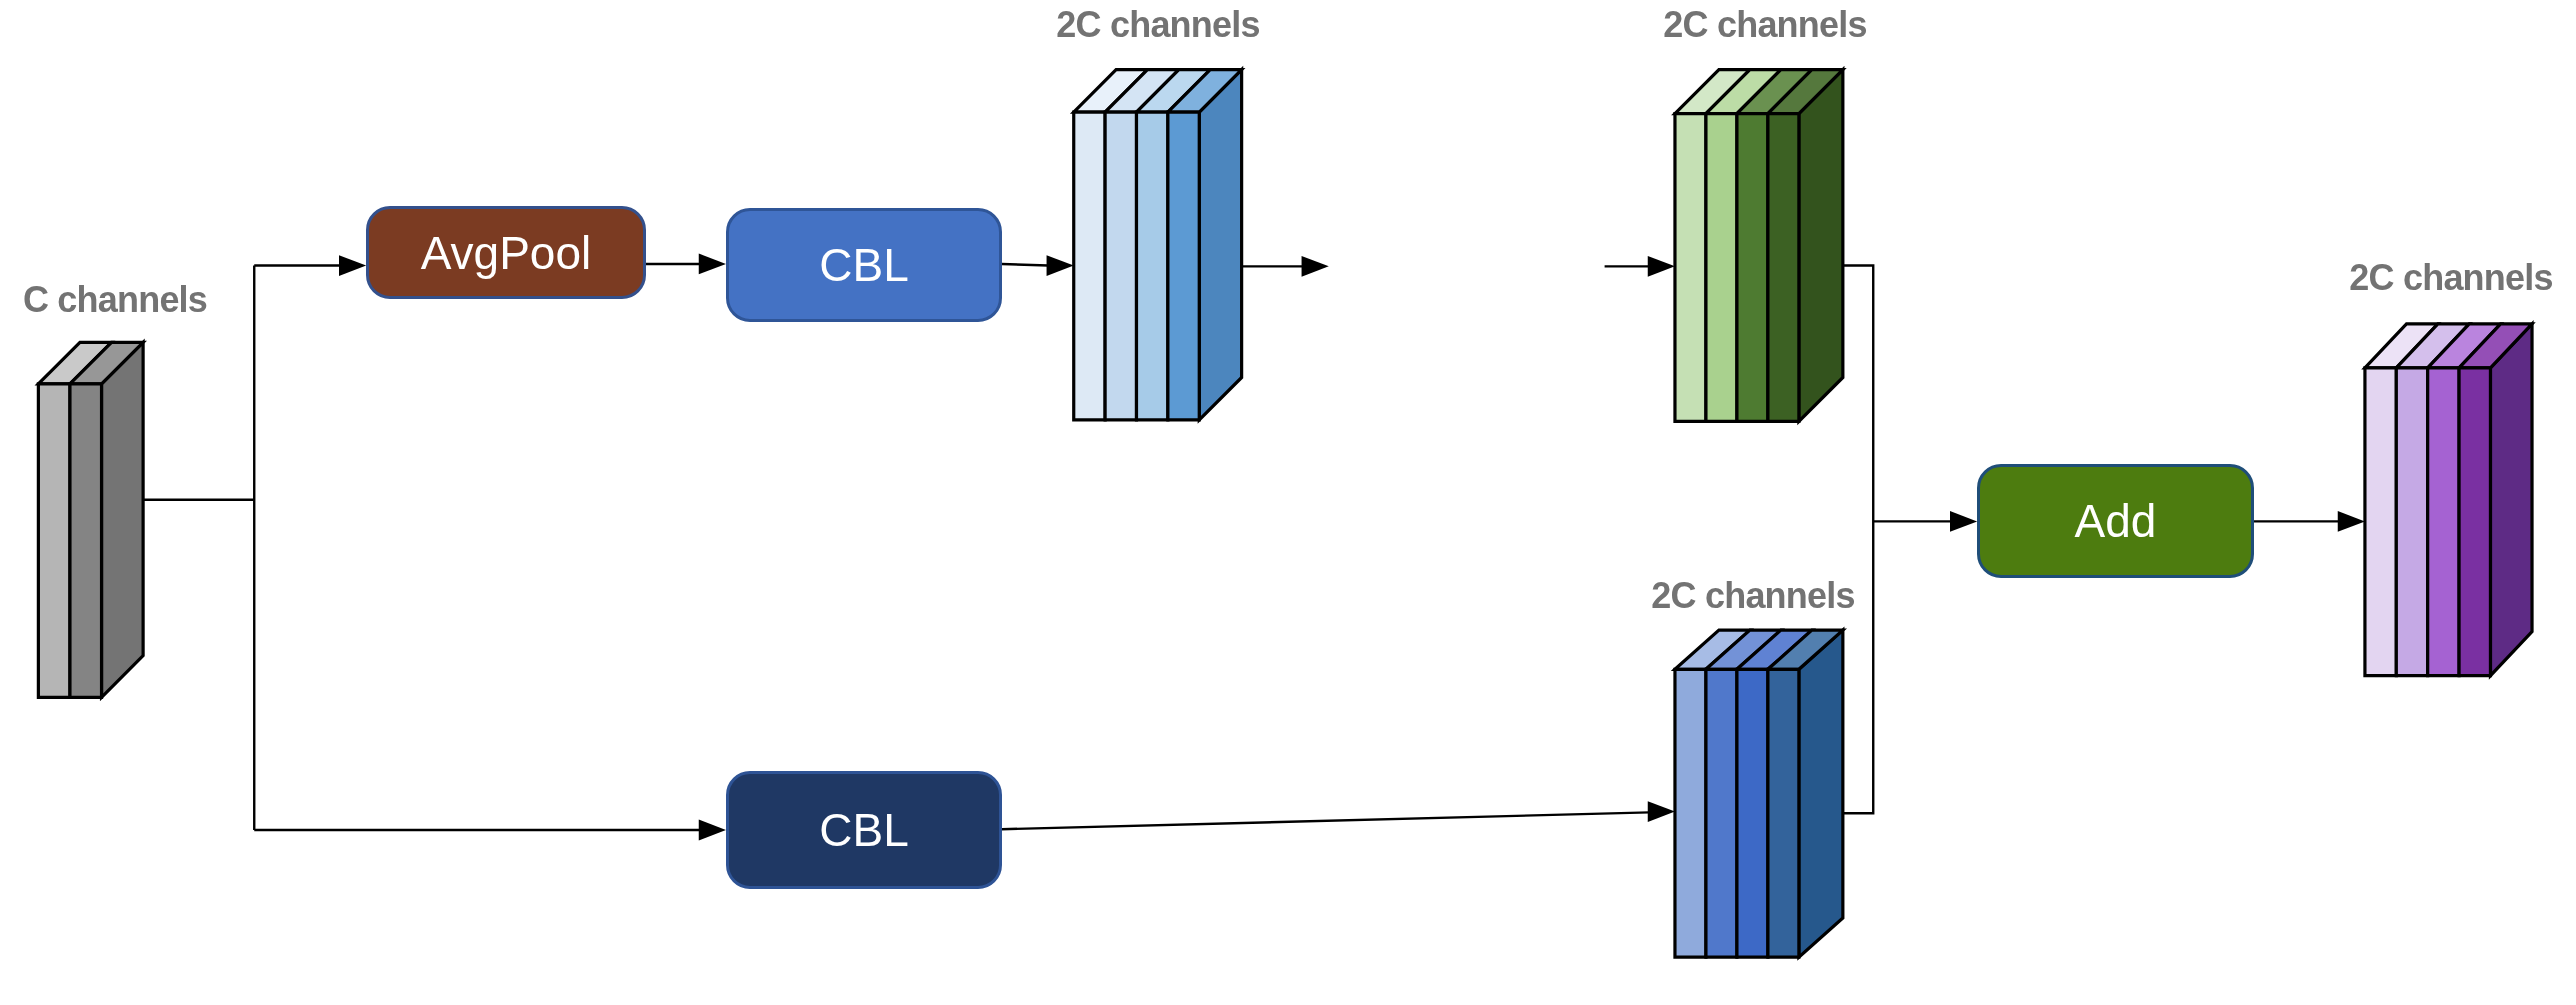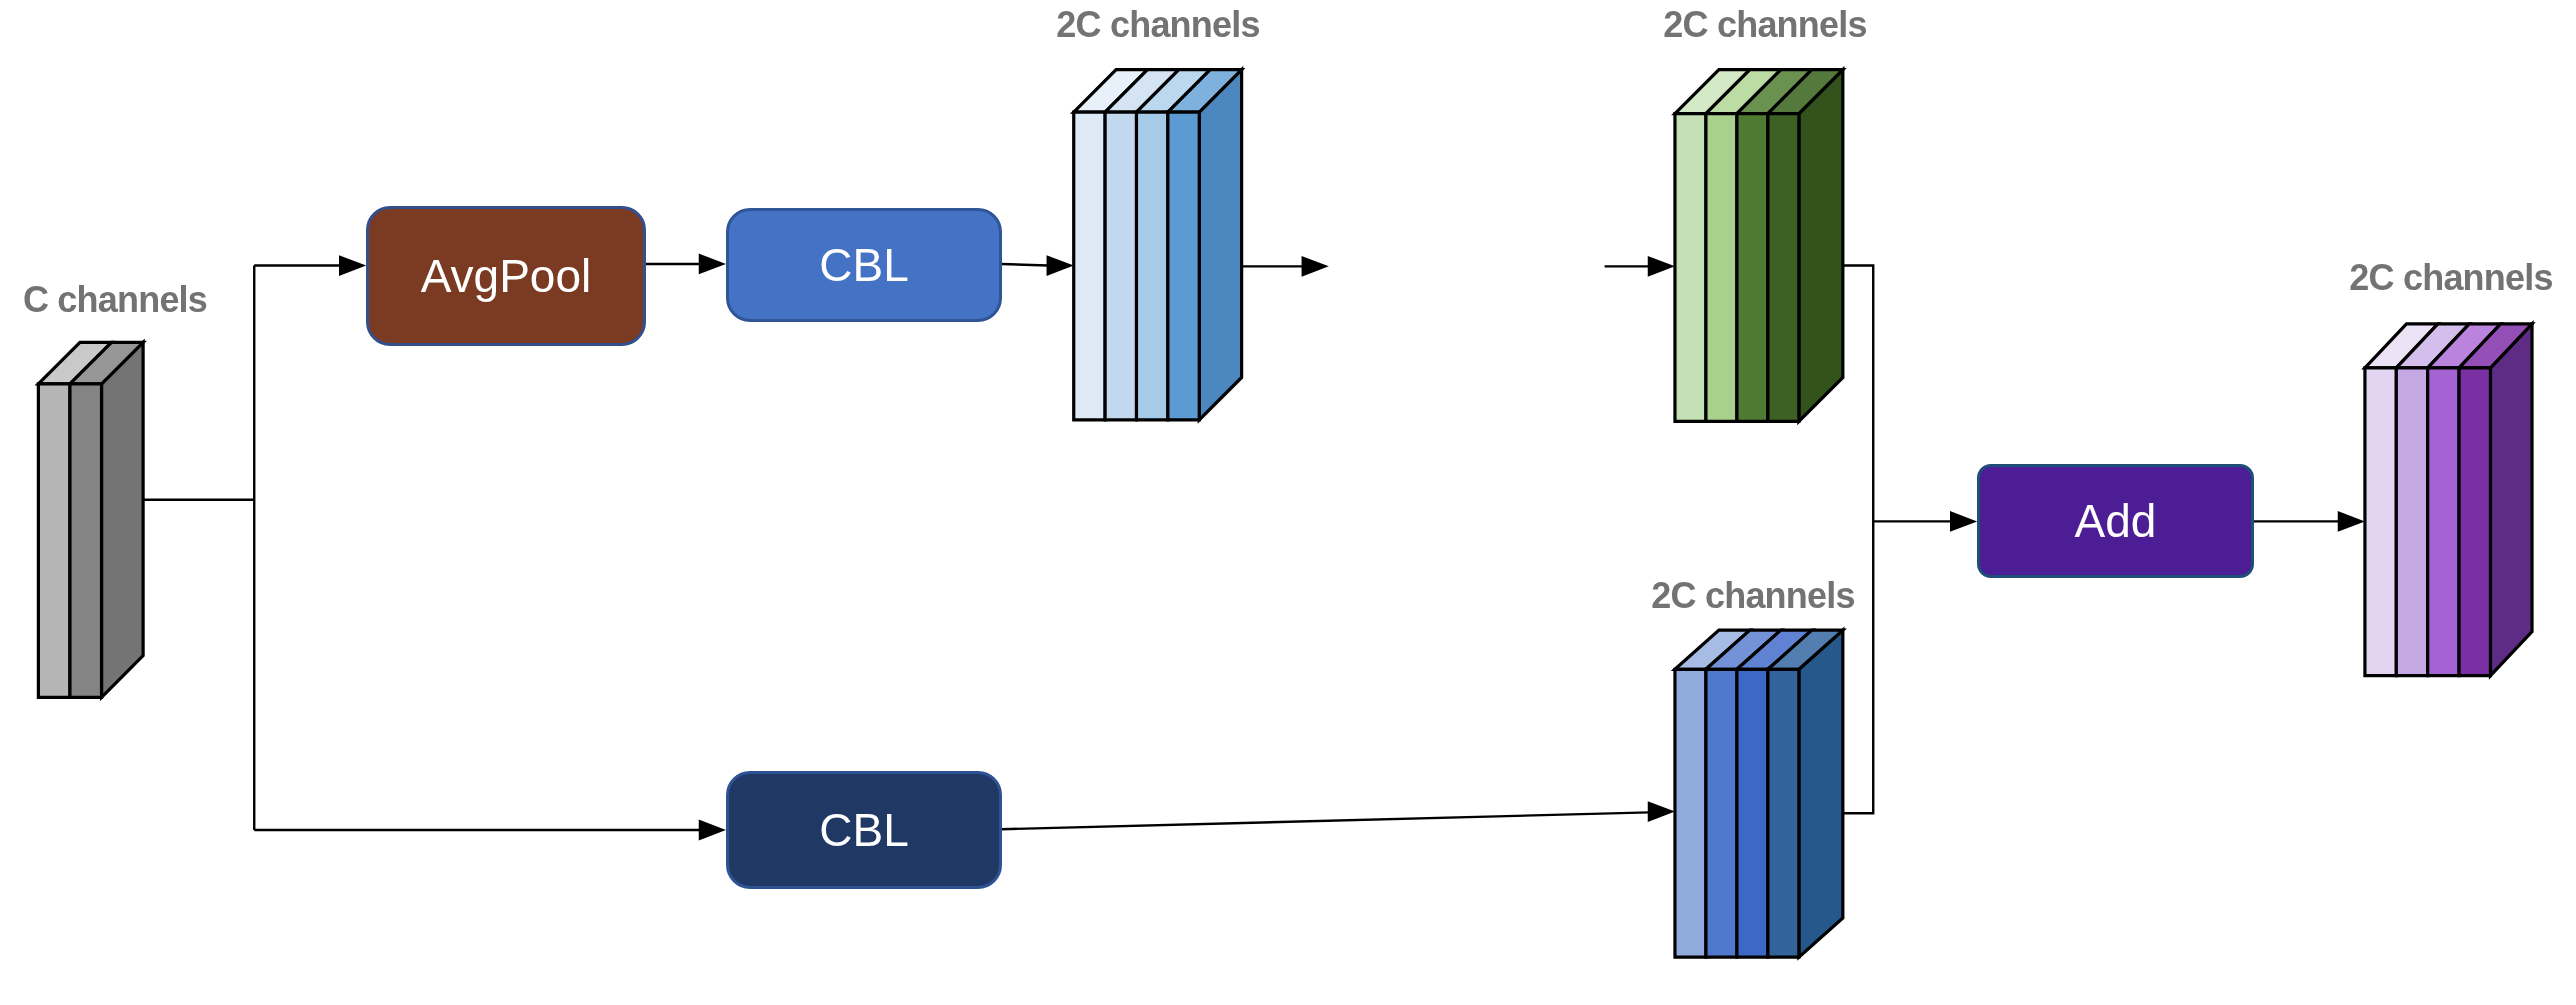--- a/index.html
+++ b/index.html
@@ -130,30 +130,30 @@
         <polygon points="2997.25,460 3049.25,405 3088.5,405 3036.5,460" fill="#D4BFEC"></polygon>
         <polygon points="3036.5,460 3088.5,405 3127.75,405 3075.75,460" fill="#BA84DE"></polygon>
         <polygon points="3075.75,460 3127.75,405 3167,405 3115,460" fill="#944FB6"></polygon>
         <polygon points="2958,460 2997.25,460 2997.25,845 2958,845" fill="#E3D5F1"></polygon>
         <polygon points="2997.25,460 3036.5,460 3036.5,845 2997.25,845" fill="#C5A9E5"></polygon>
         <polygon points="3036.5,460 3075.75,460 3075.75,845 3036.5,845" fill="#A562D2"></polygon>
         <polygon points="3075.75,460 3115,460 3115,845 3075.75,845" fill="#7A30A2"></polygon>
       </g>
   </svg>
 
-  <div class="node" style="left: 366px; top: 206px; width: 280px; height: 140px; background: rgb(123, 59, 34); border-color: rgb(51, 80, 140); color: rgb(255, 255, 255);">
+  <div class="node" style="left: 366px; top: 206px; width: 280px; height: 93px; background: rgb(123, 59, 34); border-color: rgb(51, 80, 140); color: rgb(255, 255, 255);">
     <span>AvgPool</span>
   </div>
 
   <div class="node" style="left: 726px; top: 208px; width: 276px; height: 114px; background: rgb(68, 114, 196); border-color: rgb(47, 85, 151); color: rgb(255, 255, 255);">
     <span>CBL</span>
   </div>
 
 
-  <div class="node" style="left: 1977px; top: 464px; width: 277px; height: 114px; background: #4c1d95; border-color: rgb(31, 78, 121); color: rgb(255, 255, 255); border-radius: 14px;">
+  <div class="node" style="left: 1977px; top: 464px; width: 277px; height: 114px; background: #4d7c0f; border-color: rgb(31, 78, 121); color: rgb(255, 255, 255);">
     <span>Add</span>
   </div>
 
   <div class="node" style="left: 726px; top: 771px; width: 276px; height: 118px; background: rgb(31, 56, 100); border-color: rgb(46, 83, 149); color: rgb(255, 255, 255);">
     <span>CBL</span>
   </div>
 
   <div class="flabel" style="left:-21px;top:281px;">C channels</div>
 
   <div class="flabel" style="left:1022px;top:6.4px;">2C channels</div>

